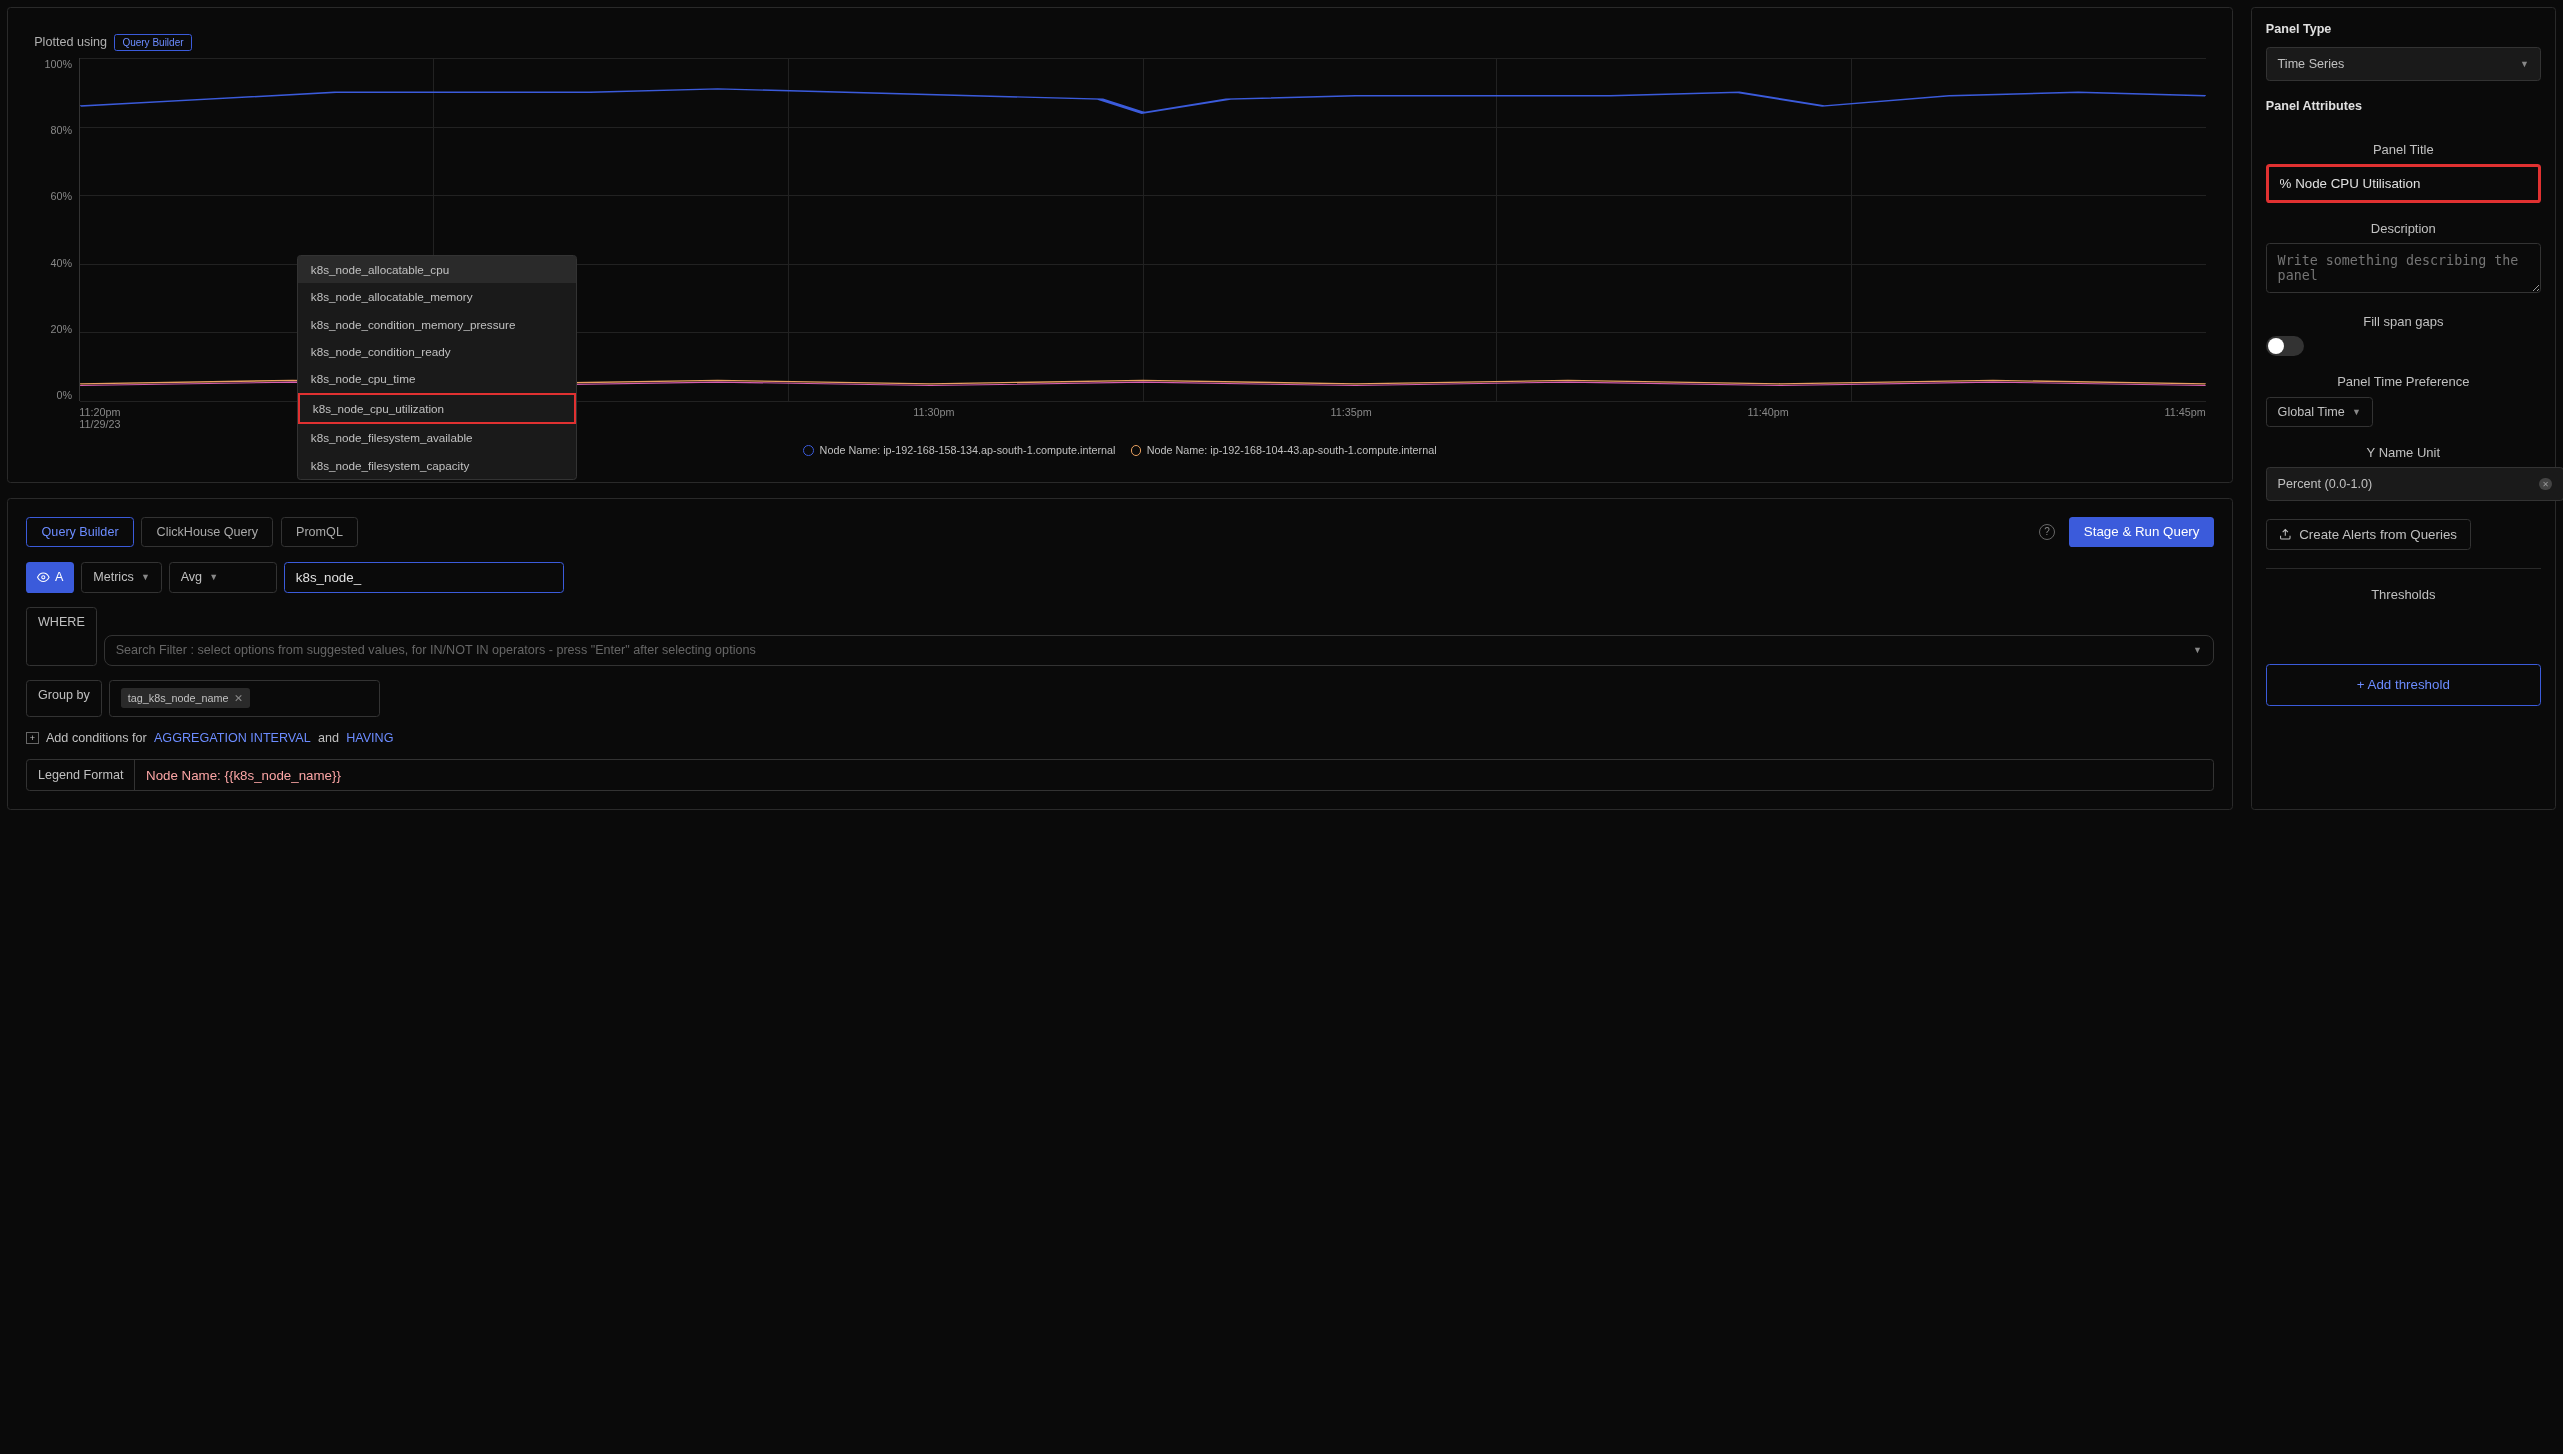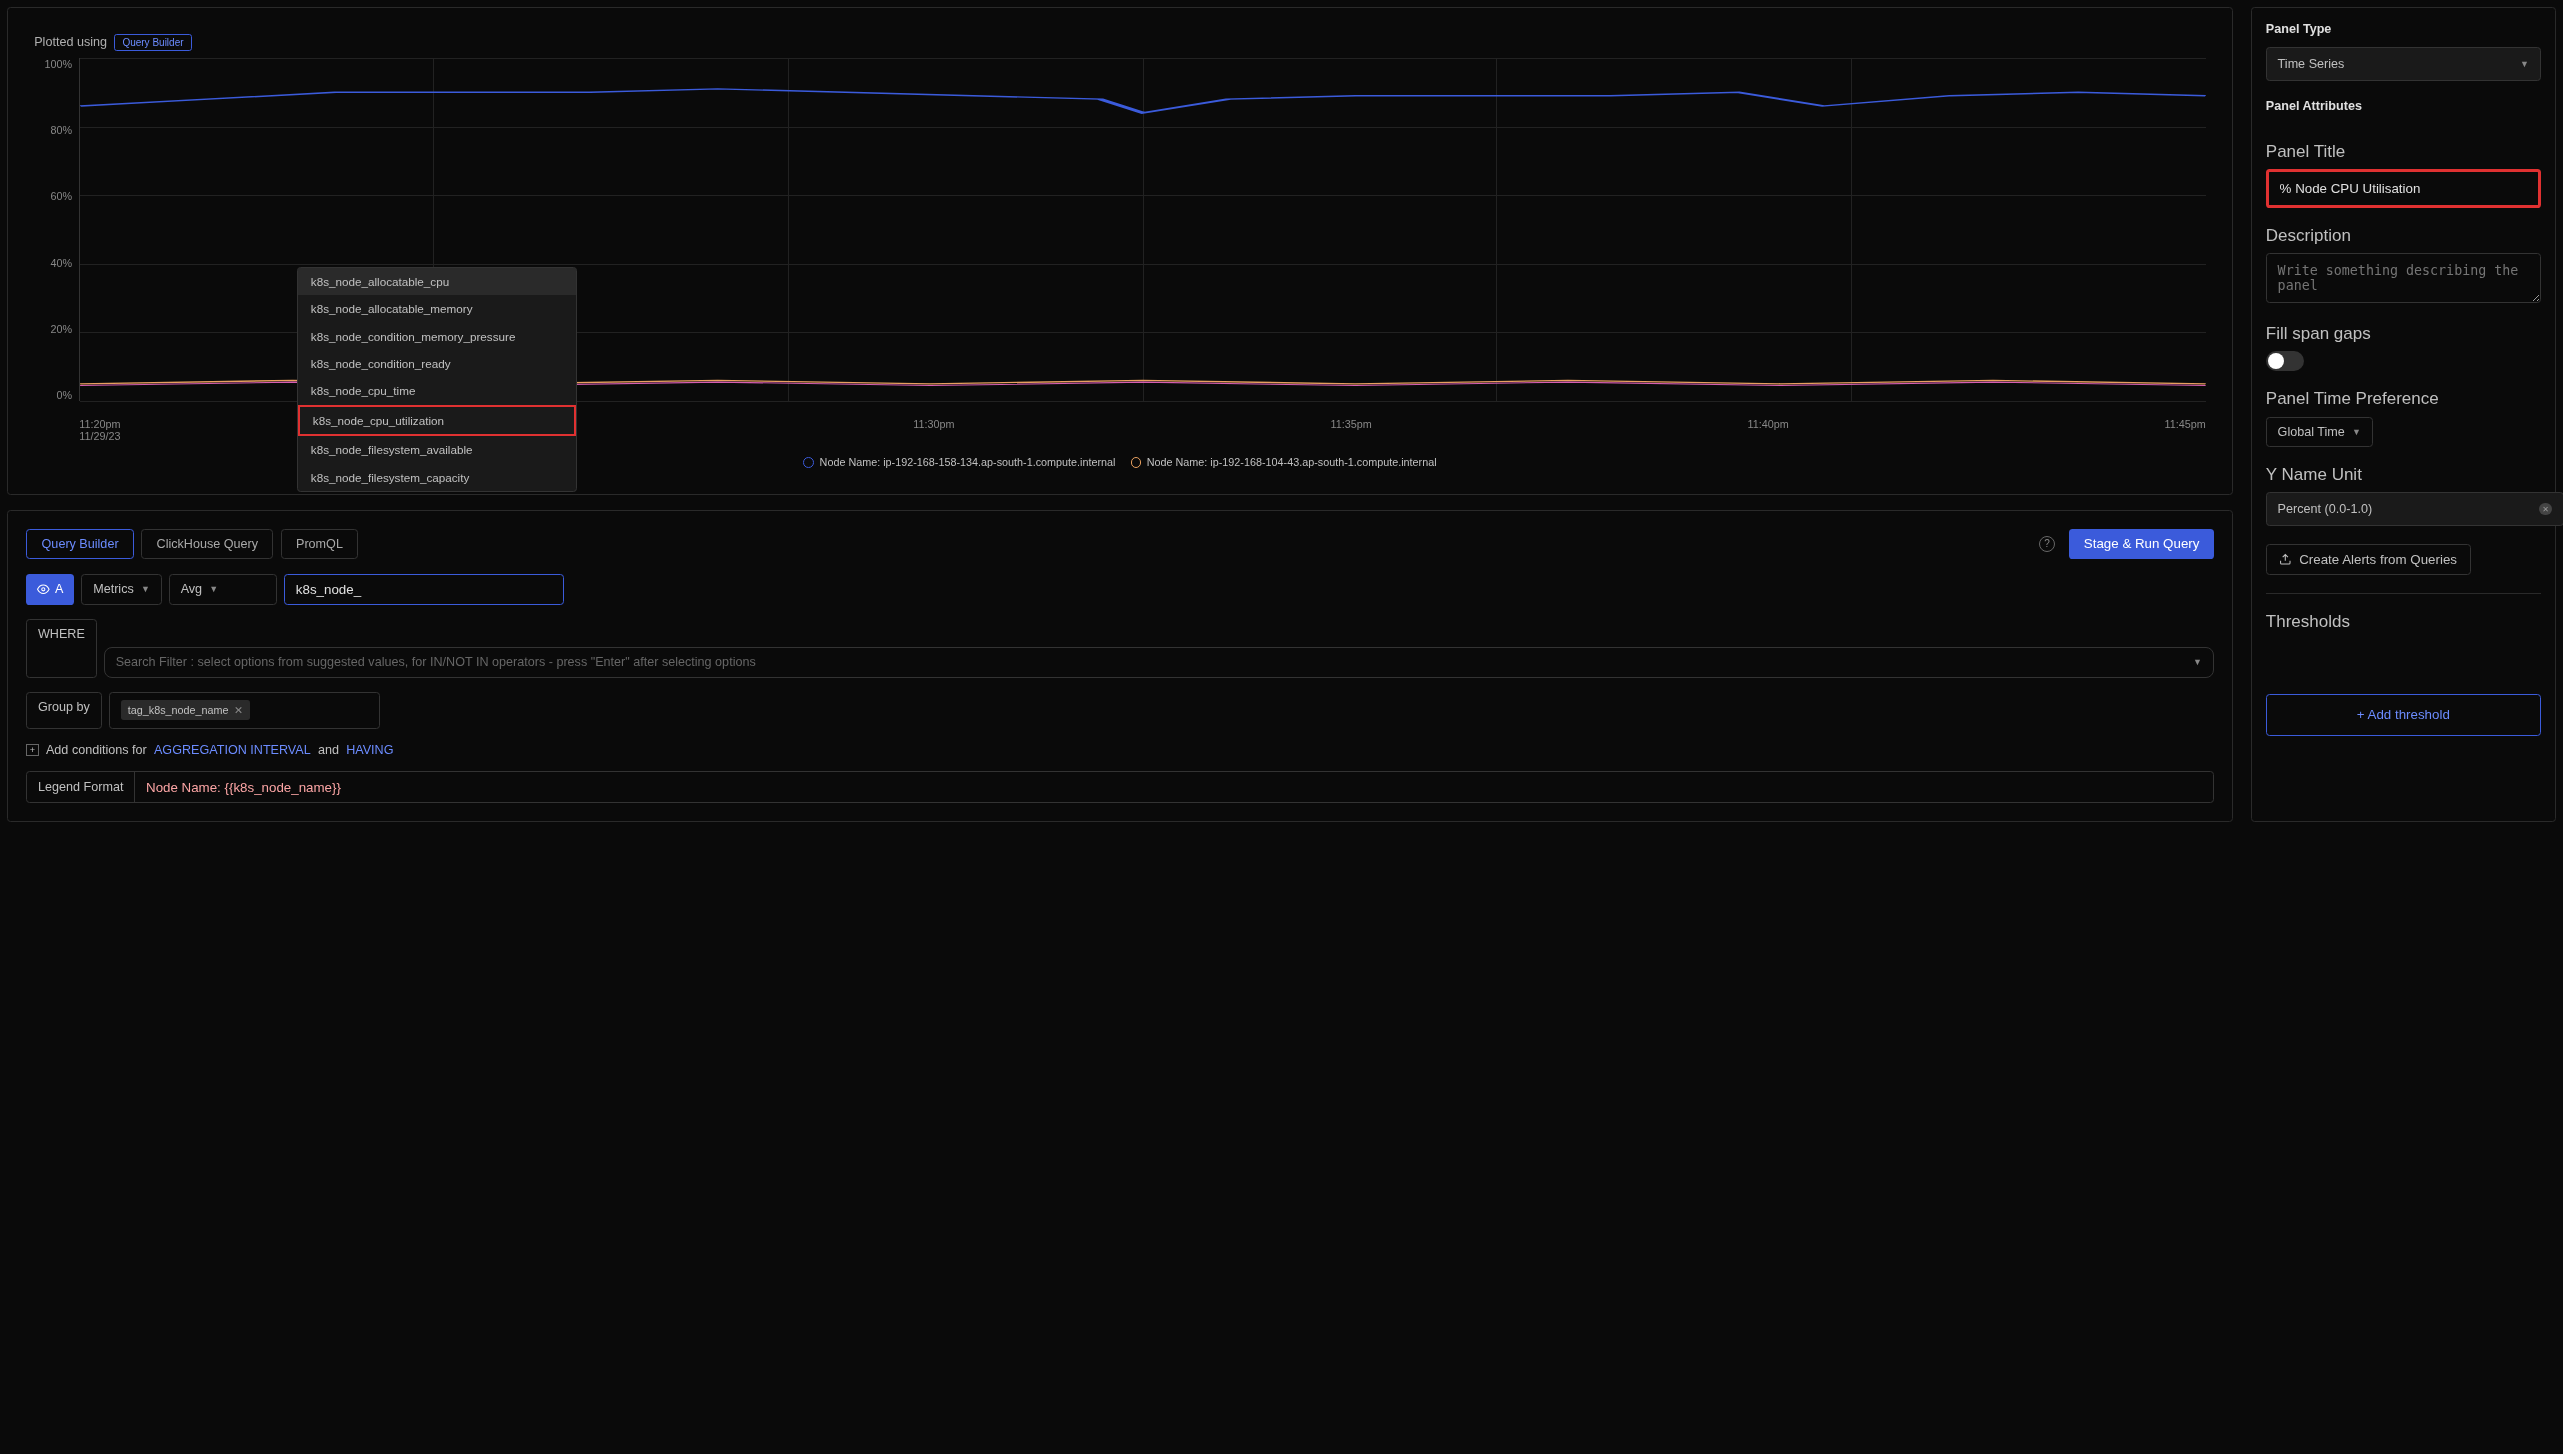--- a/index.html
+++ b/index.html
@@ -81,21 +81,21 @@
       position: absolute;
       top: 0;
       left: 0;
       width: 100%;
       height: 100%;
     }
     .x-axis {
       display: flex;
       justify-content: space-between;
       padding-left: 45px;
-      margin-top: 17px;
+      margin-top: 5px;
       color: #888;
       font-size: 10.8px;
     }
     .x-tick {
       text-align: center;
     }
     .legend {
       display: flex;
       gap: 15px;
       justify-content: center;
@@ -296,21 +296,22 @@
       padding: 14px;
     }
     .section-label {
       font-weight: 600;
       color: #e0e0e0;
       margin-bottom: 10.8px;
     }
     .field-label {
       color: #c0c0c0;
       margin-bottom: 7.2px;
-      font-size: 17px;
+      font-size: 13px;
+      text-align: center;
     }
     .select-full {
       width: 100%;
       border: 0.9px solid #333;
       border-radius: 3.6px;
       padding: 9px 10.8px;
       background: #1a1a1a;
       color: #c0c0c0;
       display: flex;
       justify-content: space-between;

